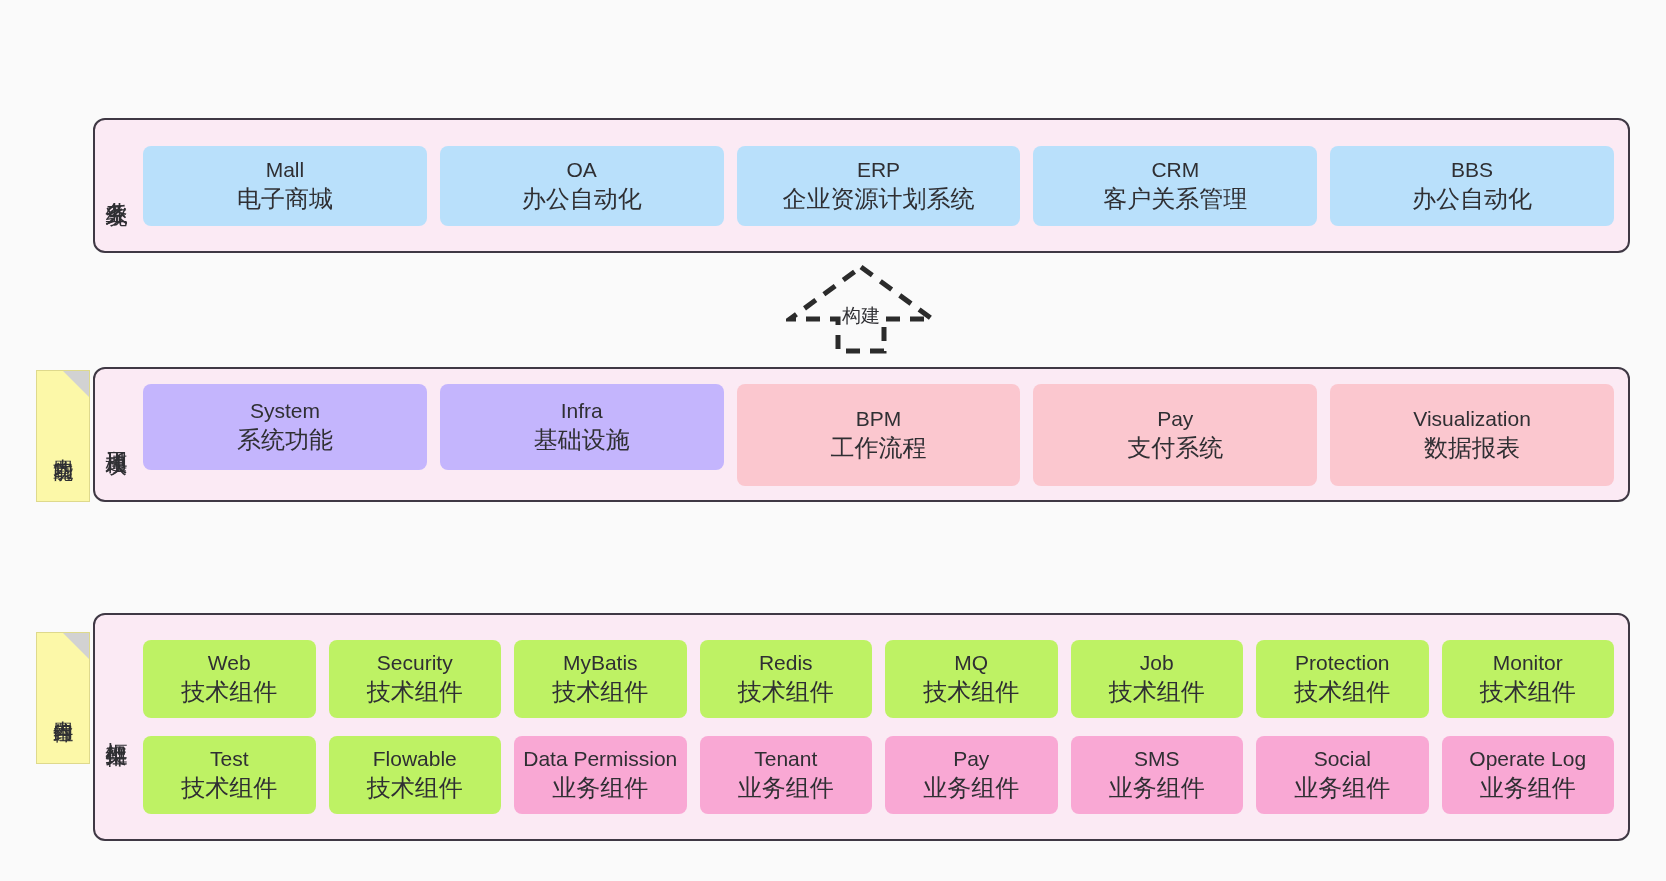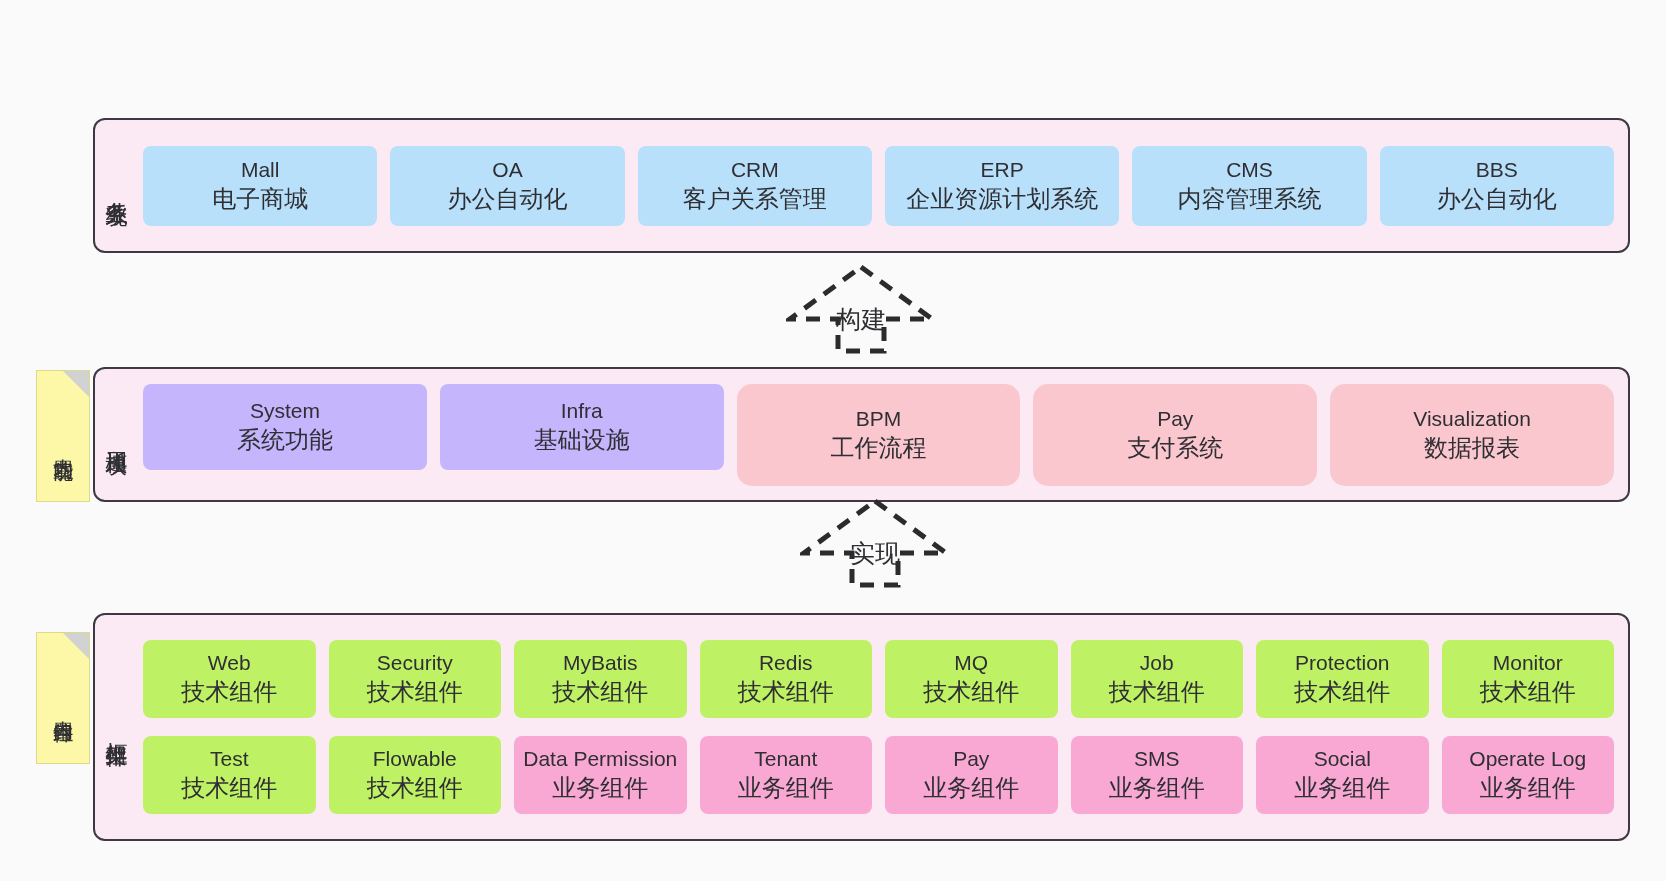--- a/index.html
+++ b/index.html
@@ -69,21 +69,21 @@
     text-align: center;
     color: #2f2f33;
     line-height: 1.28;
     padding: 6px 4px;
   }
   .card .t1 { font-size: 21px; }
   .card .t2 { font-size: 24px; }
 
   .card.blue       { background: #b9e0fb; height: 80px; }
   .card.red        { background: #c4b5fd; height: 86px; }
-  .card.pink       { background: #fbc7cf; height: 102px; border-radius: 15px; }
+  .card.pink       { background: #fbc7cf; height: 102px; }
   .card.green      { background: #bef264; height: 78px; }
   .card.lightgreen { background: #f9a8d4; height: 78px; }
 
   
   .note {
     position: absolute;
     box-sizing: border-box;
     background: #fcf8a8;
     border: 1px solid #ded98c;
     display: flex;
@@ -113,21 +113,21 @@
     position: absolute;
     width: 150px;
     height: 92px;
   }
   .gen-arrow svg { display: block; }
   .gen-arrow .gen-label {
     position: absolute;
     left: 50%;
     transform: translateX(-50%);
     top: 40px;
-    font-size: 25px;
+    font-size: 19px;
     color: #2f2f33;
     background: transparent;
     white-space: nowrap;
     padding: 0 2px;
   }
 </style>
 </head>
 <body>
 
 <div id="canvas">
@@ -138,30 +138,26 @@
       <div class="row">
         <div class="card blue">
           <span class="t1">Mall</span>
           <span class="t2">电子商城</span>
         </div>
         <div class="card blue">
           <span class="t1">OA</span>
           <span class="t2">办公自动化</span>
         </div>
         <div class="card blue">
+          <span class="t1">ERP</span>
+          <span class="t2">企业资源计划系统</span>
+        </div>
+        <div class="card blue">
           <span class="t1">CRM</span>
           <span class="t2">客户关系管理</span>
-        </div>
-        <div class="card blue">
-          <span class="t1">ERP</span>
-          <span class="t2">企业资源计划系统</span>
-        </div>
-        <div class="card blue">
-          <span class="t1">CMS</span>
-          <span class="t2">内容管理系统</span>
         </div>
         <div class="card blue">
           <span class="t1">BBS</span>
           <span class="t2">办公自动化</span>
         </div>
       </div>
     </div>
   </div>
 
   <div class="gen-arrow" id="arrow-build" style="left:786px; top:263px;">
@@ -197,26 +193,20 @@
           <span class="t2">支付系统</span>
         </div>
         <div class="card pink">
           <span class="t1">Visualization</span>
           <span class="t2">数据报表</span>
         </div>
       </div>
     </div>
   </div>
 
-  <div class="gen-arrow" id="arrow-implement" style="left:800px; top:497px;">
-    <svg width="150" height="92" viewBox="0 0 150 92">
-      <path d="M75 4 L146 56 L98 56 L98 88 L52 88 L52 56 L4 56 Z" fill="none" stroke="#2b2b2b" stroke-width="5" stroke-dasharray="14,10" stroke-linejoin="miter"></path>
-    </svg>
-    <span class="gen-label">实现</span>
-  </div>
 
   <div class="note" id="note-builtin-component" style="left:36px; top:632px; width:54px; height:132px;">
     <span class="fold"></span>
     <span>内置组件</span>
   </div>
 
   <div class="layer" id="layer-framework" style="left:93px; top:613px; width:1537px; height:228px;">
     <div class="layer-title">框架组件</div>
     <div class="layer-body">
 

